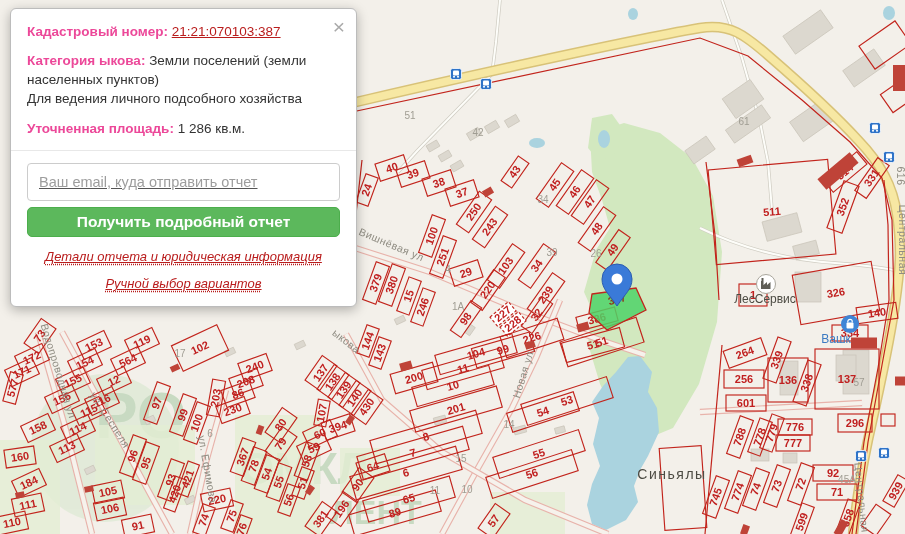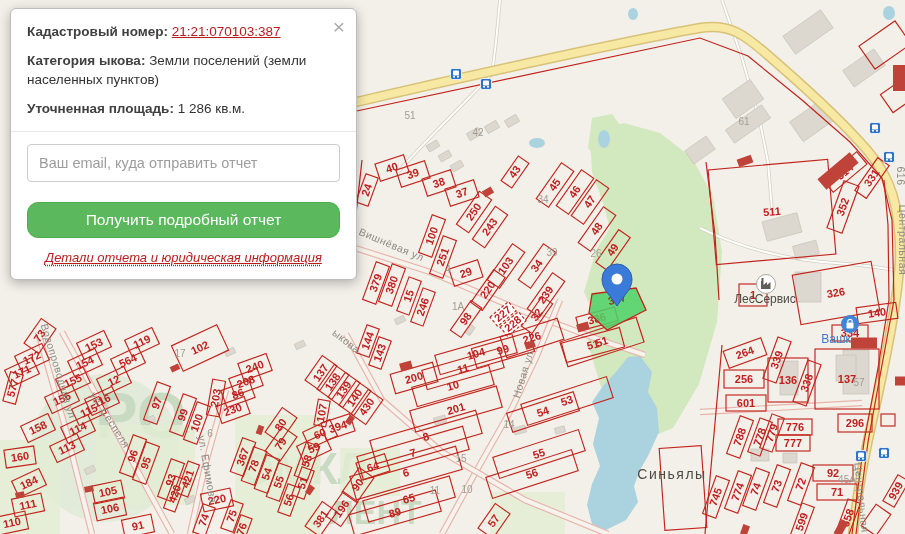--- a/index.html
+++ b/index.html
@@ -6,32 +6,32 @@
     font-family:"Liberation Sans",sans-serif;background:#f3f0ea;}
   #viewport{position:relative;width:905px;height:534px;}
   #map{position:absolute;left:0;top:0;}
   #map text{font-family:"Liberation Sans",sans-serif;}
 
   .panel{position:absolute;left:10px;top:8px;width:347px;box-sizing:border-box;
     background:#fff;border:1px solid #bcbcbc;border-radius:6px;
     box-shadow:0 3px 12px rgba(0,0,0,.28);padding:13px 16px 12px;
     font-size:13.5px;color:#333;line-height:1.42;z-index:5;}
   .panel p{margin:0 0 10px;}
-  .panel b{color:#404040;margin-top:12px;}
+  .panel b{color:#ec4899;margin-top:12px;}
   .panel a{color:#b91c1c;text-decoration:underline;cursor:pointer;}
   .close{position:absolute;top:7px;right:11px;font-size:21px;color:#a9a9a9;
     cursor:pointer;line-height:1;font-weight:400;}
   .divider{border-top:1px solid #e8e8e8;margin:12px -16px 12px;}
   .email{width:100%;box-sizing:border-box;height:38px;border:1px solid #ccc;
-    border-radius:4px;padding:0 11px;font-size:14.5px;color:#555;margin:0 0 20px;
-    font-family:"Liberation Sans",sans-serif;}
+    border-radius:4px;padding:0 11px;font-size:14.5px;color:#555;margin:0 0 6px;
+    font-family:"Liberation Sans",sans-serif;text-decoration:underline;}
   .email::placeholder{color:#9d9d9d;}
-  .btn{display:block;width:100%;height:36px;background:#5cb85c;
-    border:1px solid #4cae4c;border-radius:11px;color:#fff;font-size:15.5px;
-    cursor:pointer;font-family:"Liberation Sans",sans-serif;}
+  .btn{display:block;width:100%;height:30px;background:#5cb85c;
+    border:1px solid #4cae4c;border-radius:5px;color:#fff;font-size:15.5px;
+    cursor:pointer;font-family:"Liberation Sans",sans-serif;font-weight:bold;}
   .plink{display:block;text-align:center;margin-top:11px;font-size:13px;
     color:#3b7dd2;cursor:pointer;}
   .plink span{text-decoration:underline dotted;text-underline-offset:3px;font-style:italic;}
 </style>
 </head>
 <body>
 
 <div id="viewport">
   <svg id="map" width="905" height="534" viewBox="0 0 905 534">
       <rect x="0" y="0" width="905" height="534" fill="#f3f0ea"></rect>
@@ -805,23 +805,25 @@
   <div class="panel">
     <div class="close">×</div>
     <p>
       <b>Кадастровый номер:</b>
       <a>21:21:070103:387</a>
     </p>
     <p>
       <b>Категория ыкова:</b>
       <span>Земли поселений (земли населенных пунктов)</span>
       <br>
+      <span>Для ведения личного подсобного хозяйства</span>
     </p>
     <p style="margin-bottom:2px;">
       <b>Уточненная площадь:</b>
       <span>1 286 кв.м.</span>
     </p>
     <div class="divider"></div>
     <input class="email" type="text" placeholder="Ваш email, куда отправить отчет" style="">
     <button class="btn">Получить подробный отчет</button>
     <a class="plink"><span>Детали отчета и юридическая информация</span></a>
+    <a class="plink" style="margin-top:9px;"><span>Ручной выбор вариантов</span></a>
   </div>
 </div>
 
 </body></html>

